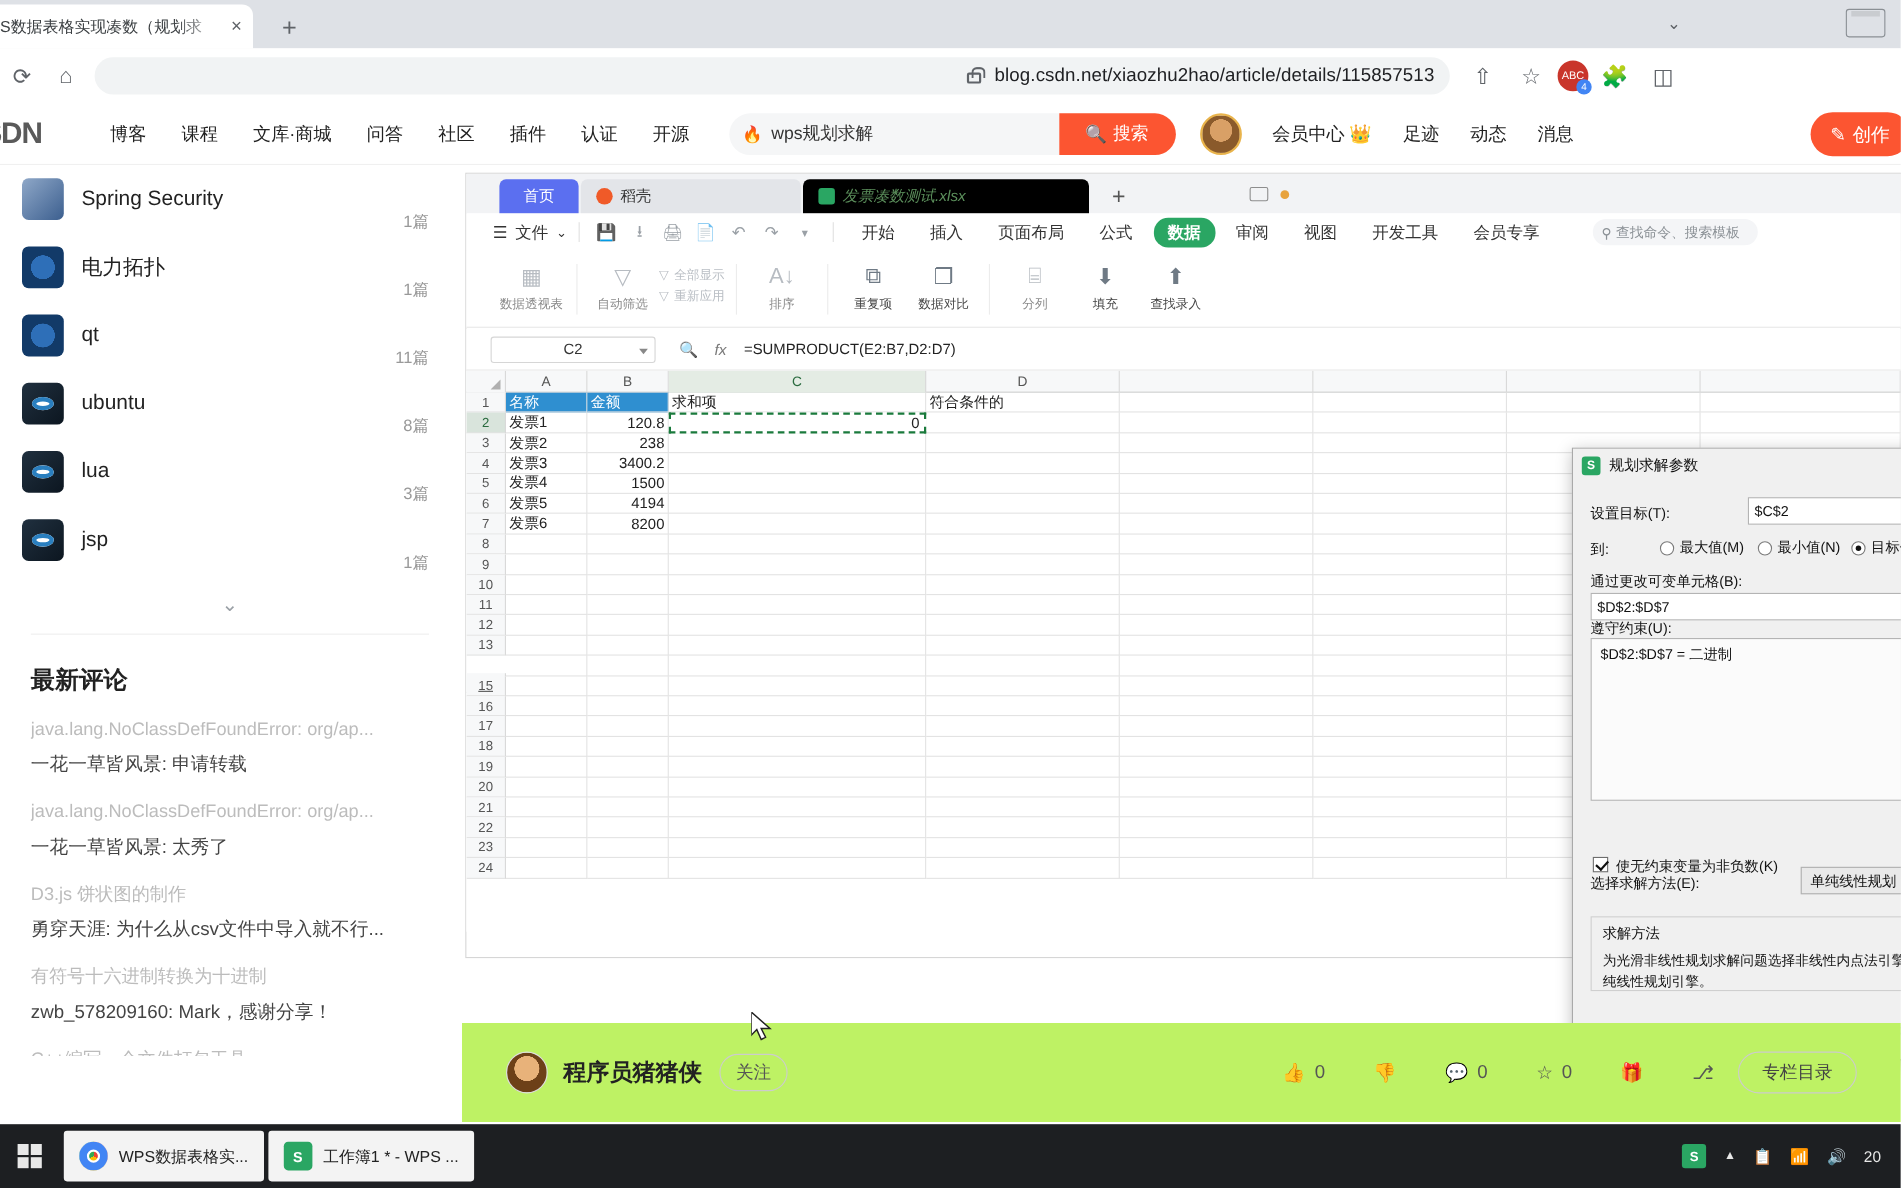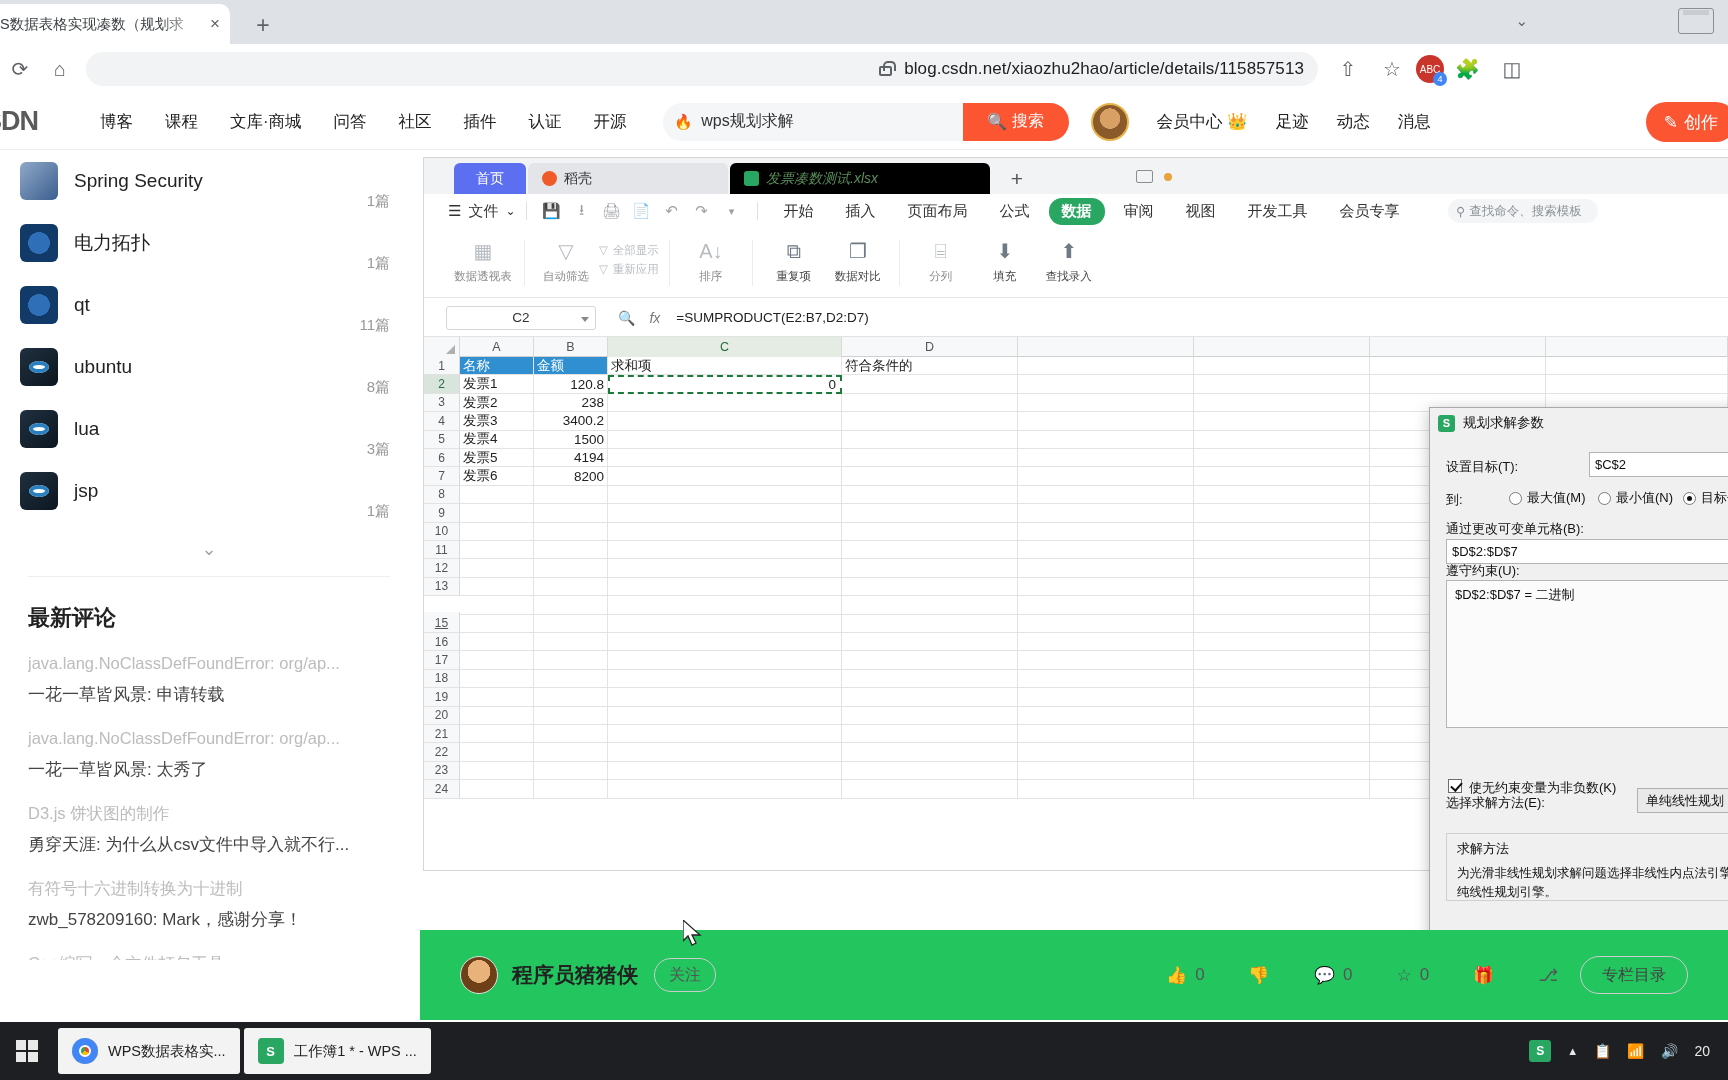--- a/index.html
+++ b/index.html
@@ -185,21 +185,21 @@
     border:solid #111;border-width:0 2px 2px 0;transform:rotate(42deg);}
   #method-select{position:absolute;left:207px;top:380px;width:175px;height:25px;background:#e9e9e9;
     border:1px solid #b0b0b0;display:flex;align-items:center;padding:0 8px;font-size:13px;color:#111;cursor:pointer;}
   #method-desc{position:absolute;left:16px;top:425px;width:462px;height:68px;border:1px solid #cfcfcf;
     background:#f0f0f0;padding:6px 10px;}
   #desc-title{font-size:13px;color:#111;margin-bottom:6px;}
   #desc-body{font-size:12.5px;color:#111;line-height:1.5;}
   #wm{position:absolute;left:250px;top:520px;font-size:15px;color:#cfd9e6;white-space:nowrap;opacity:.85;}
 
   
-  #article-bar{position:absolute;left:420px;top:930px;width:1308px;height:90px;background:#22c55e;
+  #article-bar{position:absolute;left:420px;top:930px;width:1308px;height:90px;background:#bef264;
     display:flex;align-items:center;padding:0 40px;}
   #author-avatar{width:38px;height:38px;border-radius:50%;
     background:radial-gradient(circle at 50% 40%,#e8b27a 0 40%,#6d4018 41% 100%);border:1px solid #ddd;}
   #author-name{font-size:21px;font-weight:700;color:#222;margin-left:14px;}
   #follow-btn{margin-left:16px;width:62px;height:34px;border:1px solid #ccc;border-radius:17px;
     display:flex;align-items:center;justify-content:center;font-size:16px;color:#555;cursor:pointer;}
   .act{display:flex;align-items:center;gap:8px;font-size:17px;color:#555;margin:0 22px;cursor:pointer;}
   #toc-btn{width:108px;height:38px;border:1px solid #ccc;border-radius:19px;display:flex;
     align-items:center;justify-content:center;font-size:16px;color:#444;cursor:pointer;}
 

